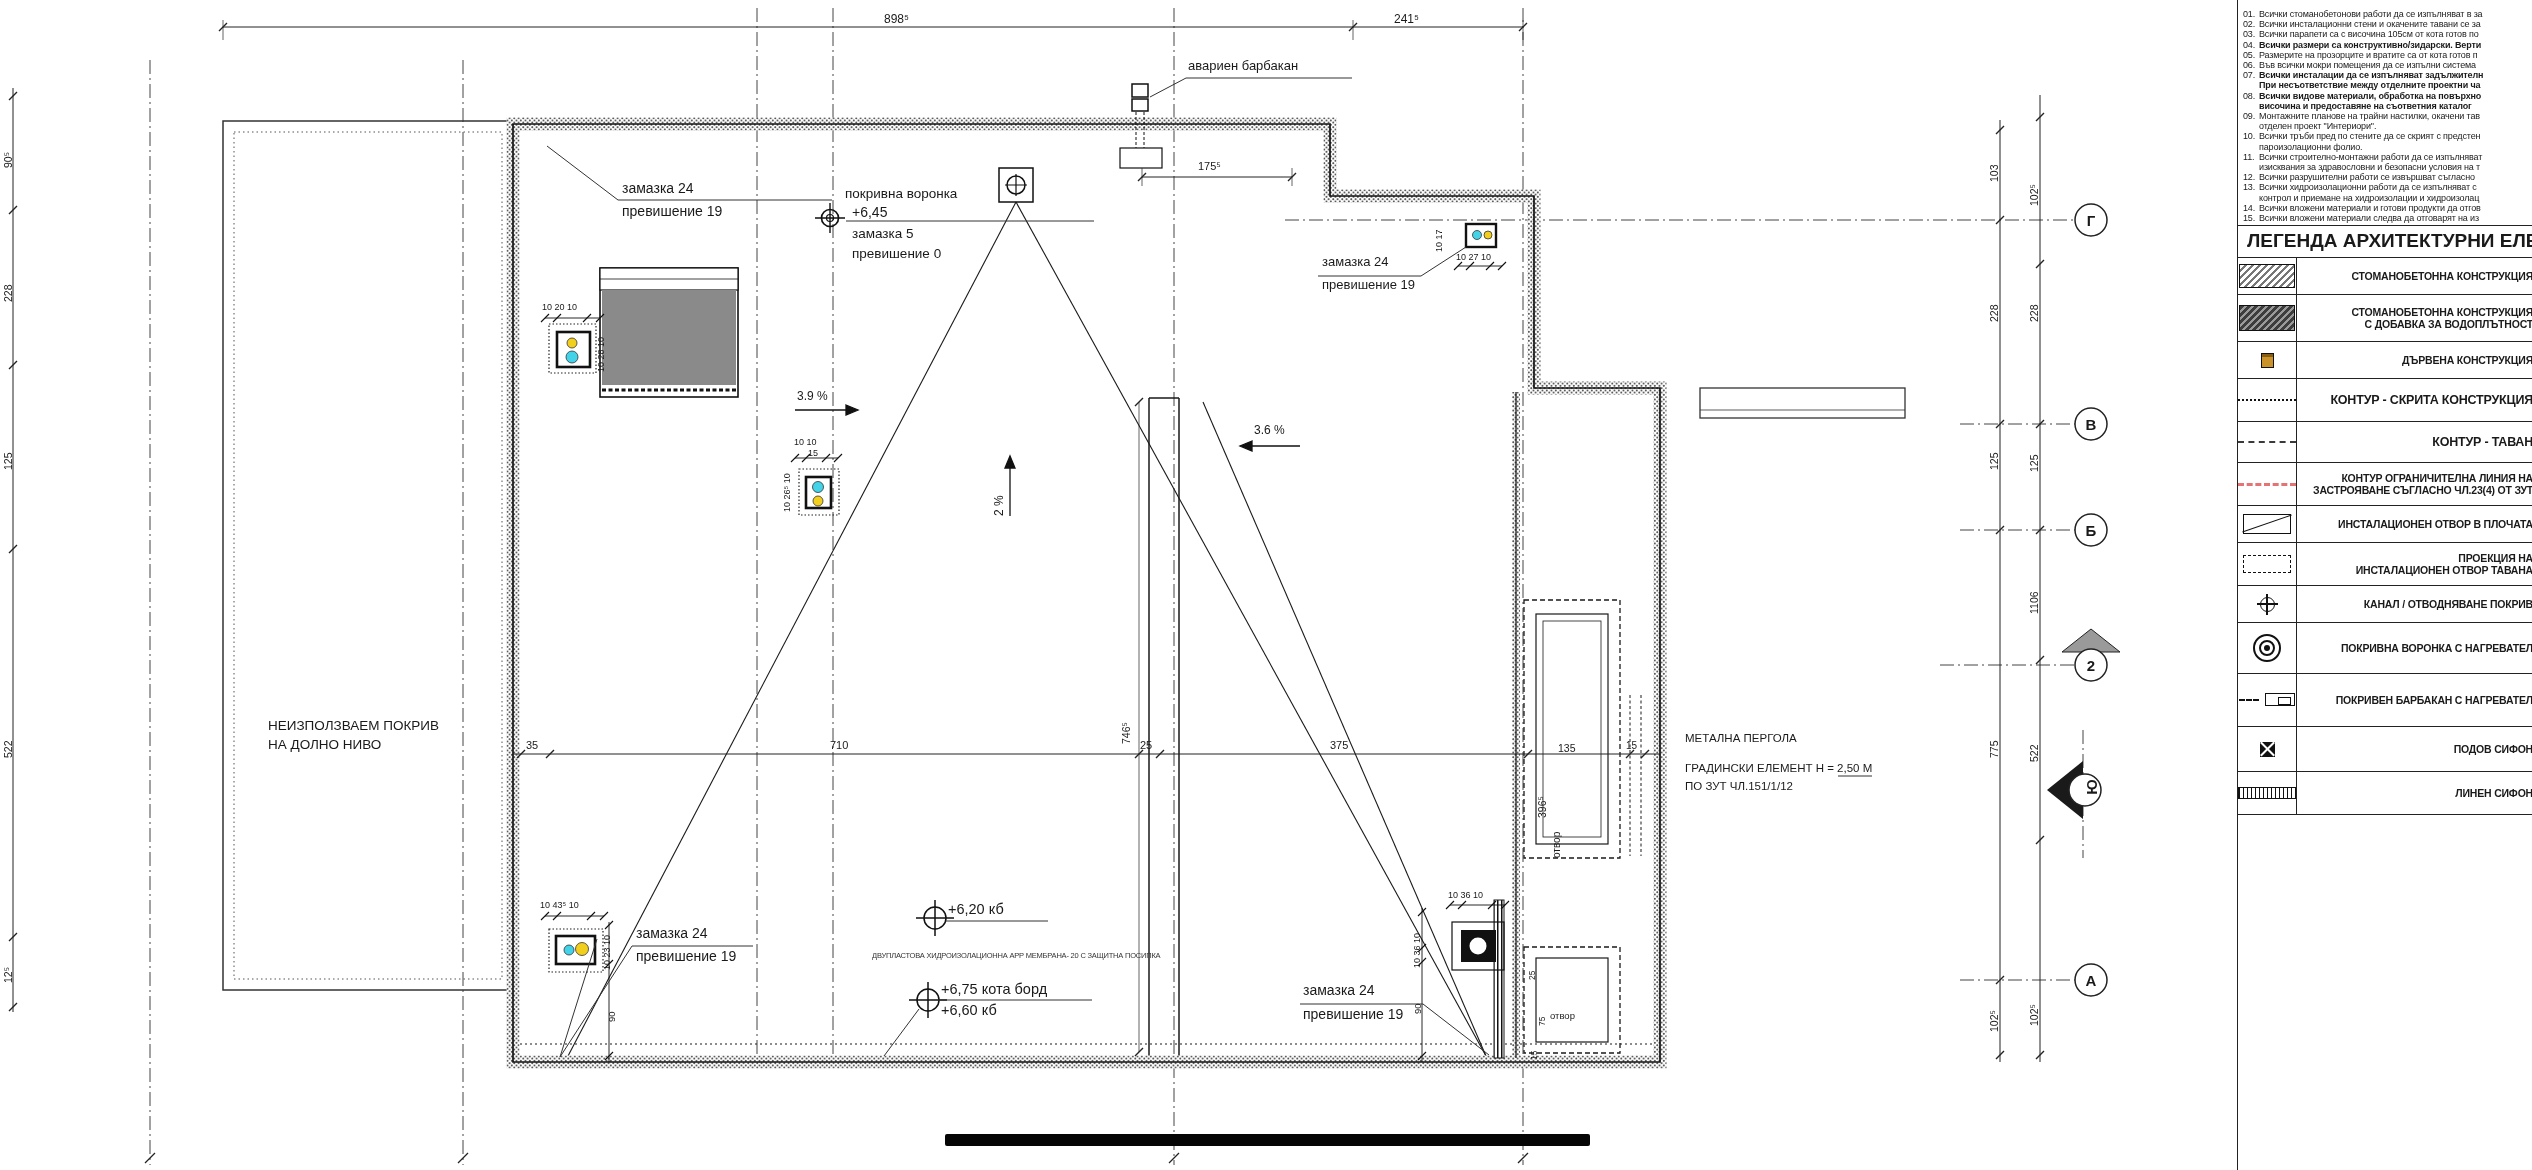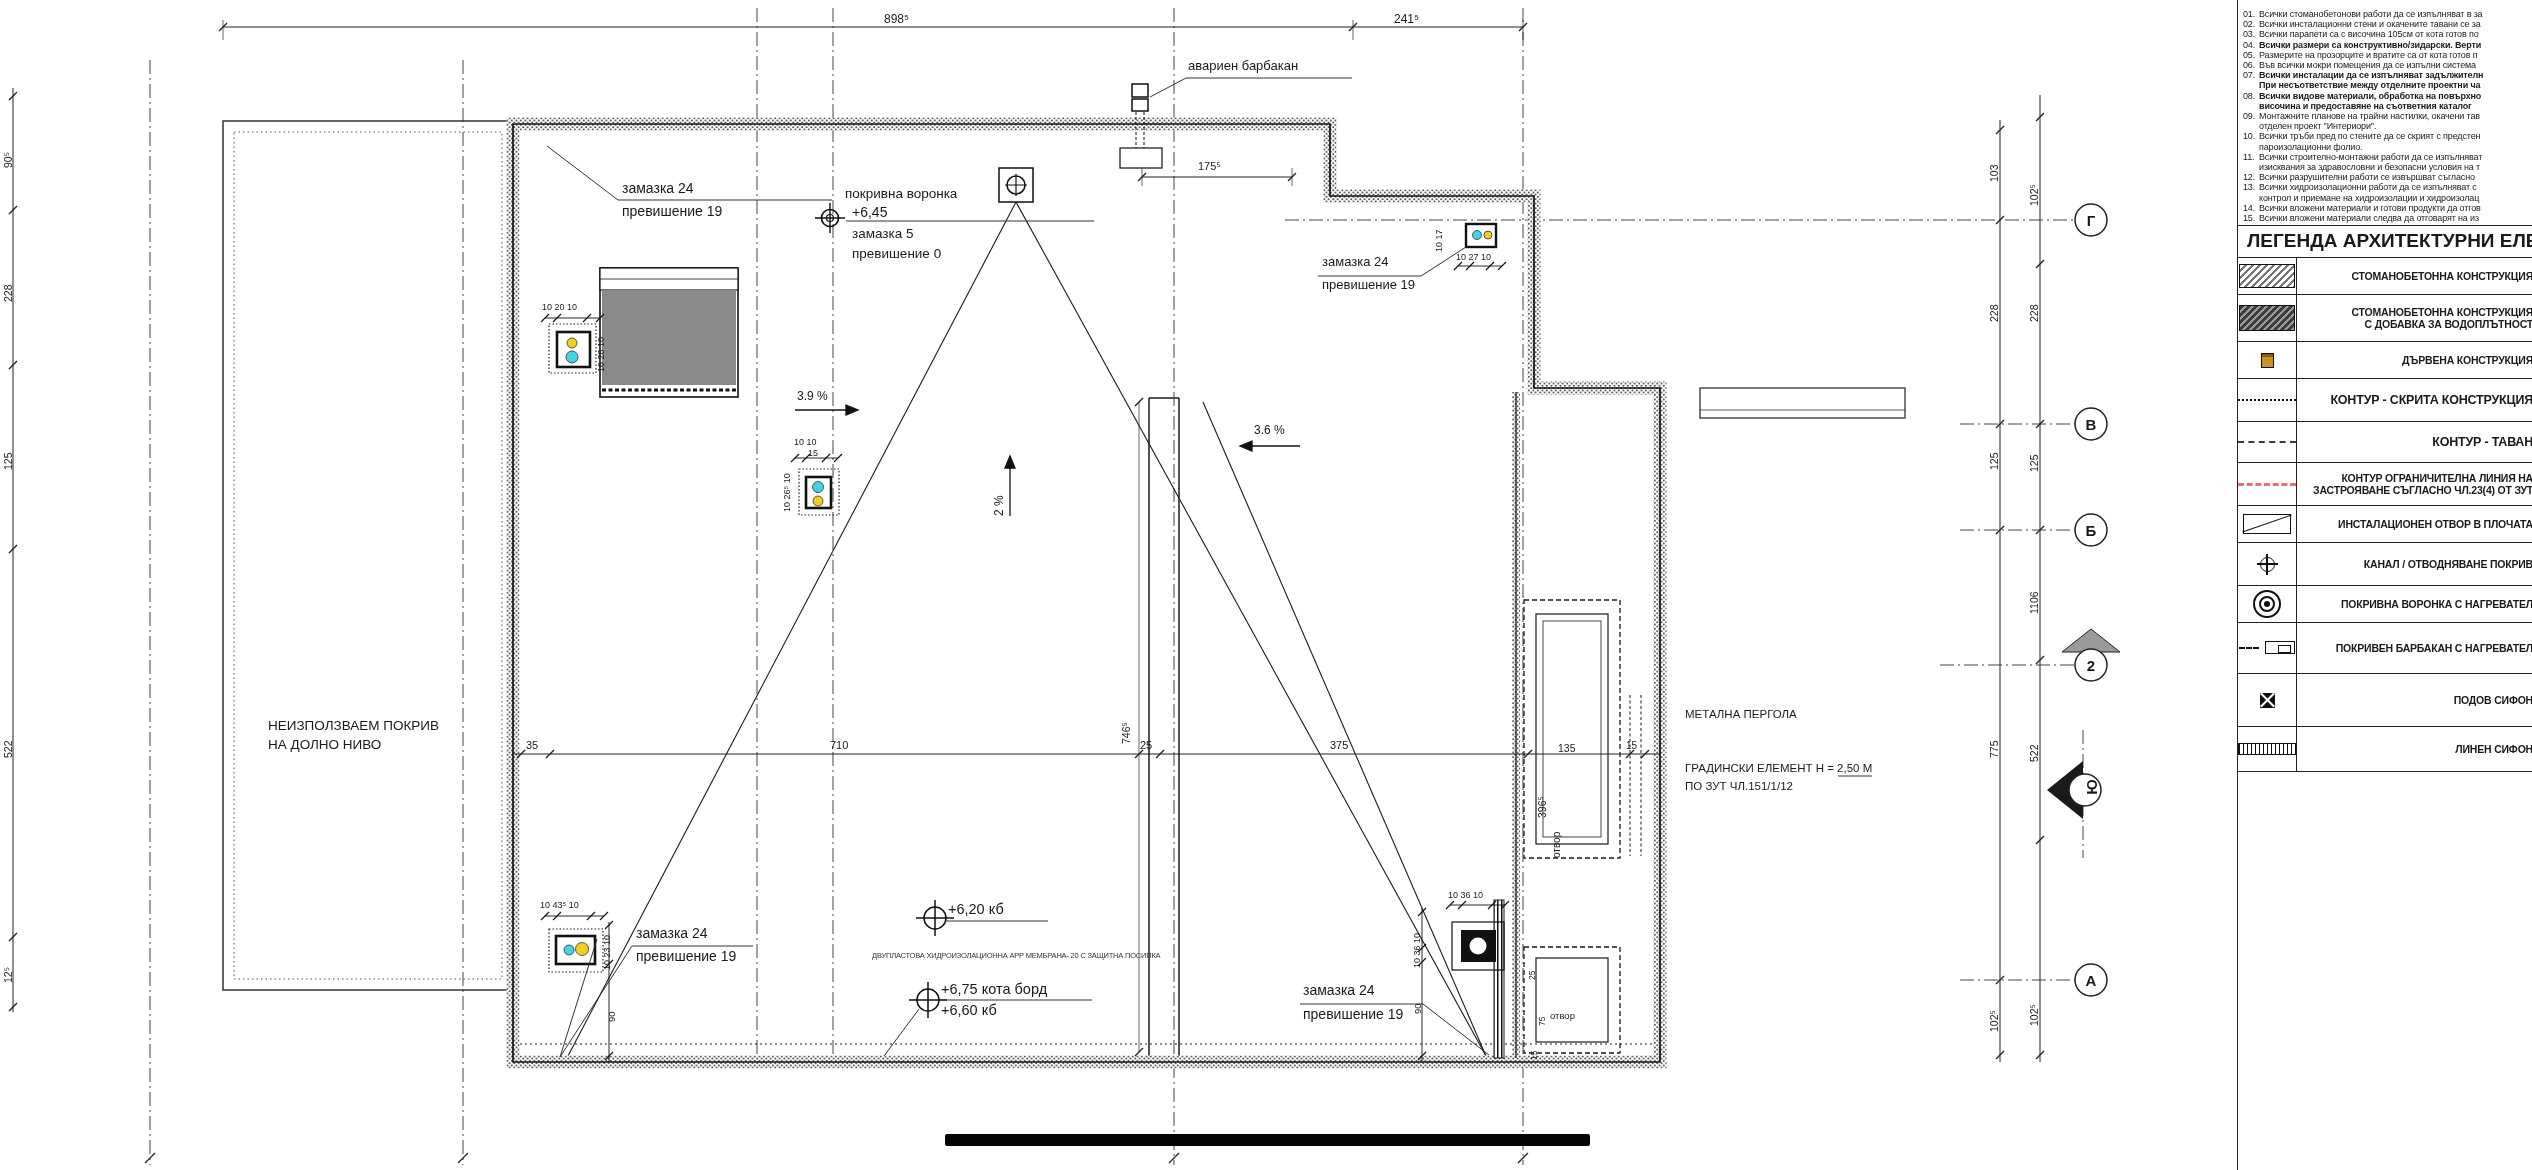--- a/index.html
+++ b/index.html
@@ -303,21 +303,21 @@
 <div class="lbl s105" style="left:1558px;top:742px">135</div>
 <div class="lbl s10" style="left:1626px;top:740px">15</div>
 <div class="lbl s105 rot" style="left:1120px;top:744px">746⁵</div>
 <div class="lbl s105 rot" style="left:1536px;top:818px">396⁵</div>
 <div class="lbl s10 rot" style="left:1551px;top:858px">отвор</div>
 <div class="lbl s95" style="left:1550px;top:1010px">отвор</div>
 <div class="lbl s8 rot" style="left:1527px;top:980px">25</div>
 <div class="lbl s8 rot" style="left:1537px;top:1026px">75</div>
 <div class="lbl s8 rot" style="left:1529px;top:1060px">15</div>
 
-<div class="lbl s115" style="left:1685px;top:708px">МЕТАЛНА ПЕРГОЛА</div>
+<div class="lbl s115" style="left:1685px;top:732px">МЕТАЛНА ПЕРГОЛА</div>
 <div class="lbl s115" style="left:1685px;top:762px">ГРАДИНСКИ ЕЛЕМЕНТ  Н = 2,50 М</div>
 <div class="lbl s115" style="left:1685px;top:780px">ПО ЗУТ ЧЛ.151/1/12</div>
 
 <div class="lbl s145" style="left:948px;top:901px">+6,20 кб</div>
 <div class="lbl s75" style="left:872px;top:951px">ДВУПЛАСТОВА ХИДРОИЗОЛАЦИОННА АРР МЕМБРАНА- 20 С ЗАЩИТНА ПОСИПКА</div>
 <div class="lbl s145" style="left:941px;top:981px">+6,75 кота борд</div>
 <div class="lbl s145" style="left:941px;top:1002px">+6,60  кб</div>
 
 <div class="lbl s14" style="left:636px;top:925px">замазка 24</div>
 <div class="lbl s14" style="left:636px;top:948px">превишение 19</div>
@@ -521,20 +521,29 @@
           <div class="sym" data-sym="slab-open">
               <i></i>
             </div>
         </div>
         <div class="llab">
           <div>ИНСТАЛАЦИОНЕН ОТВОР В ПЛОЧАТА</div>
           <div></div>
         </div>
       </div>
 
+      <div class="lrow">
+        <div class="lsymc">
+          <div class="sym" data-sym="ceil-open"></div>
+        </div>
+        <div class="llab">
+          <div>ПРОЕКЦИЯ НА</div>
+          <div>ИНСТАЛАЦИОНЕН ОТВОР ТАВАНА</div>
+        </div>
+      </div>
 
       <div class="lrow">
         <div class="lsymc">
           <div class="sym" data-sym="kanal"></div>
         </div>
         <div class="llab">
           <div>КАНАЛ / ОТВОДНЯВАНЕ ПОКРИВ</div>
           <div></div>
         </div>
       </div>

